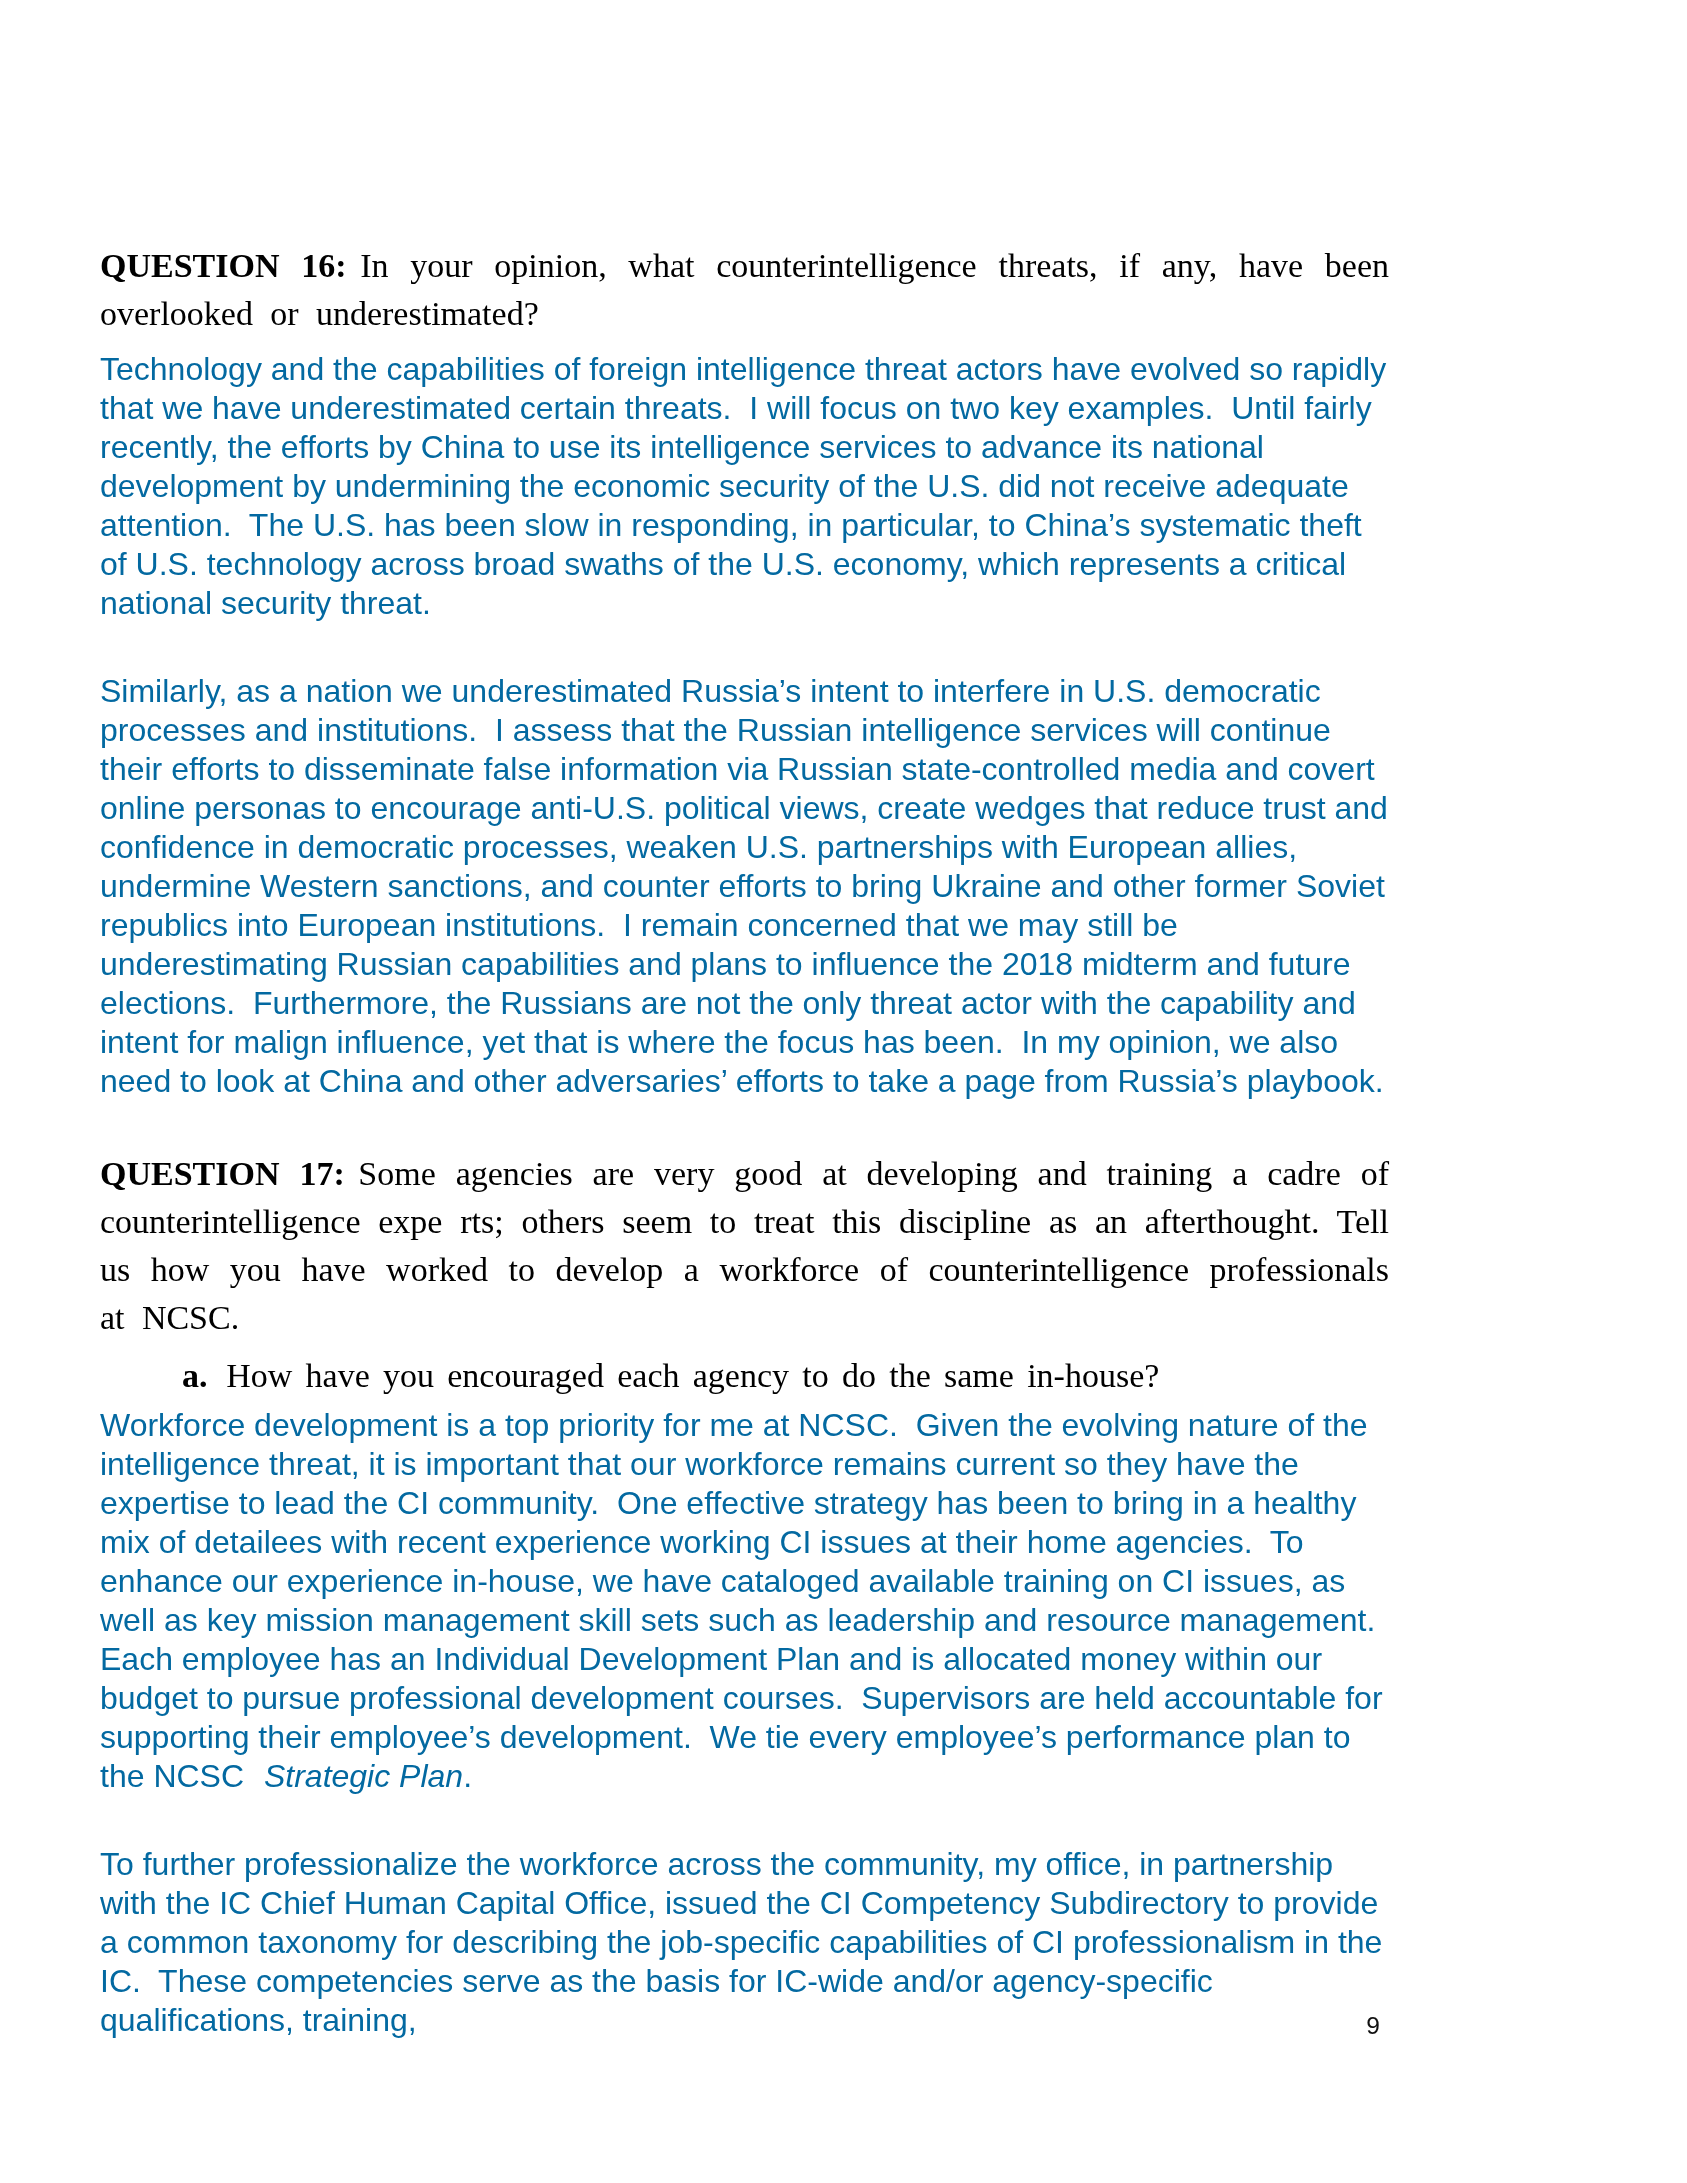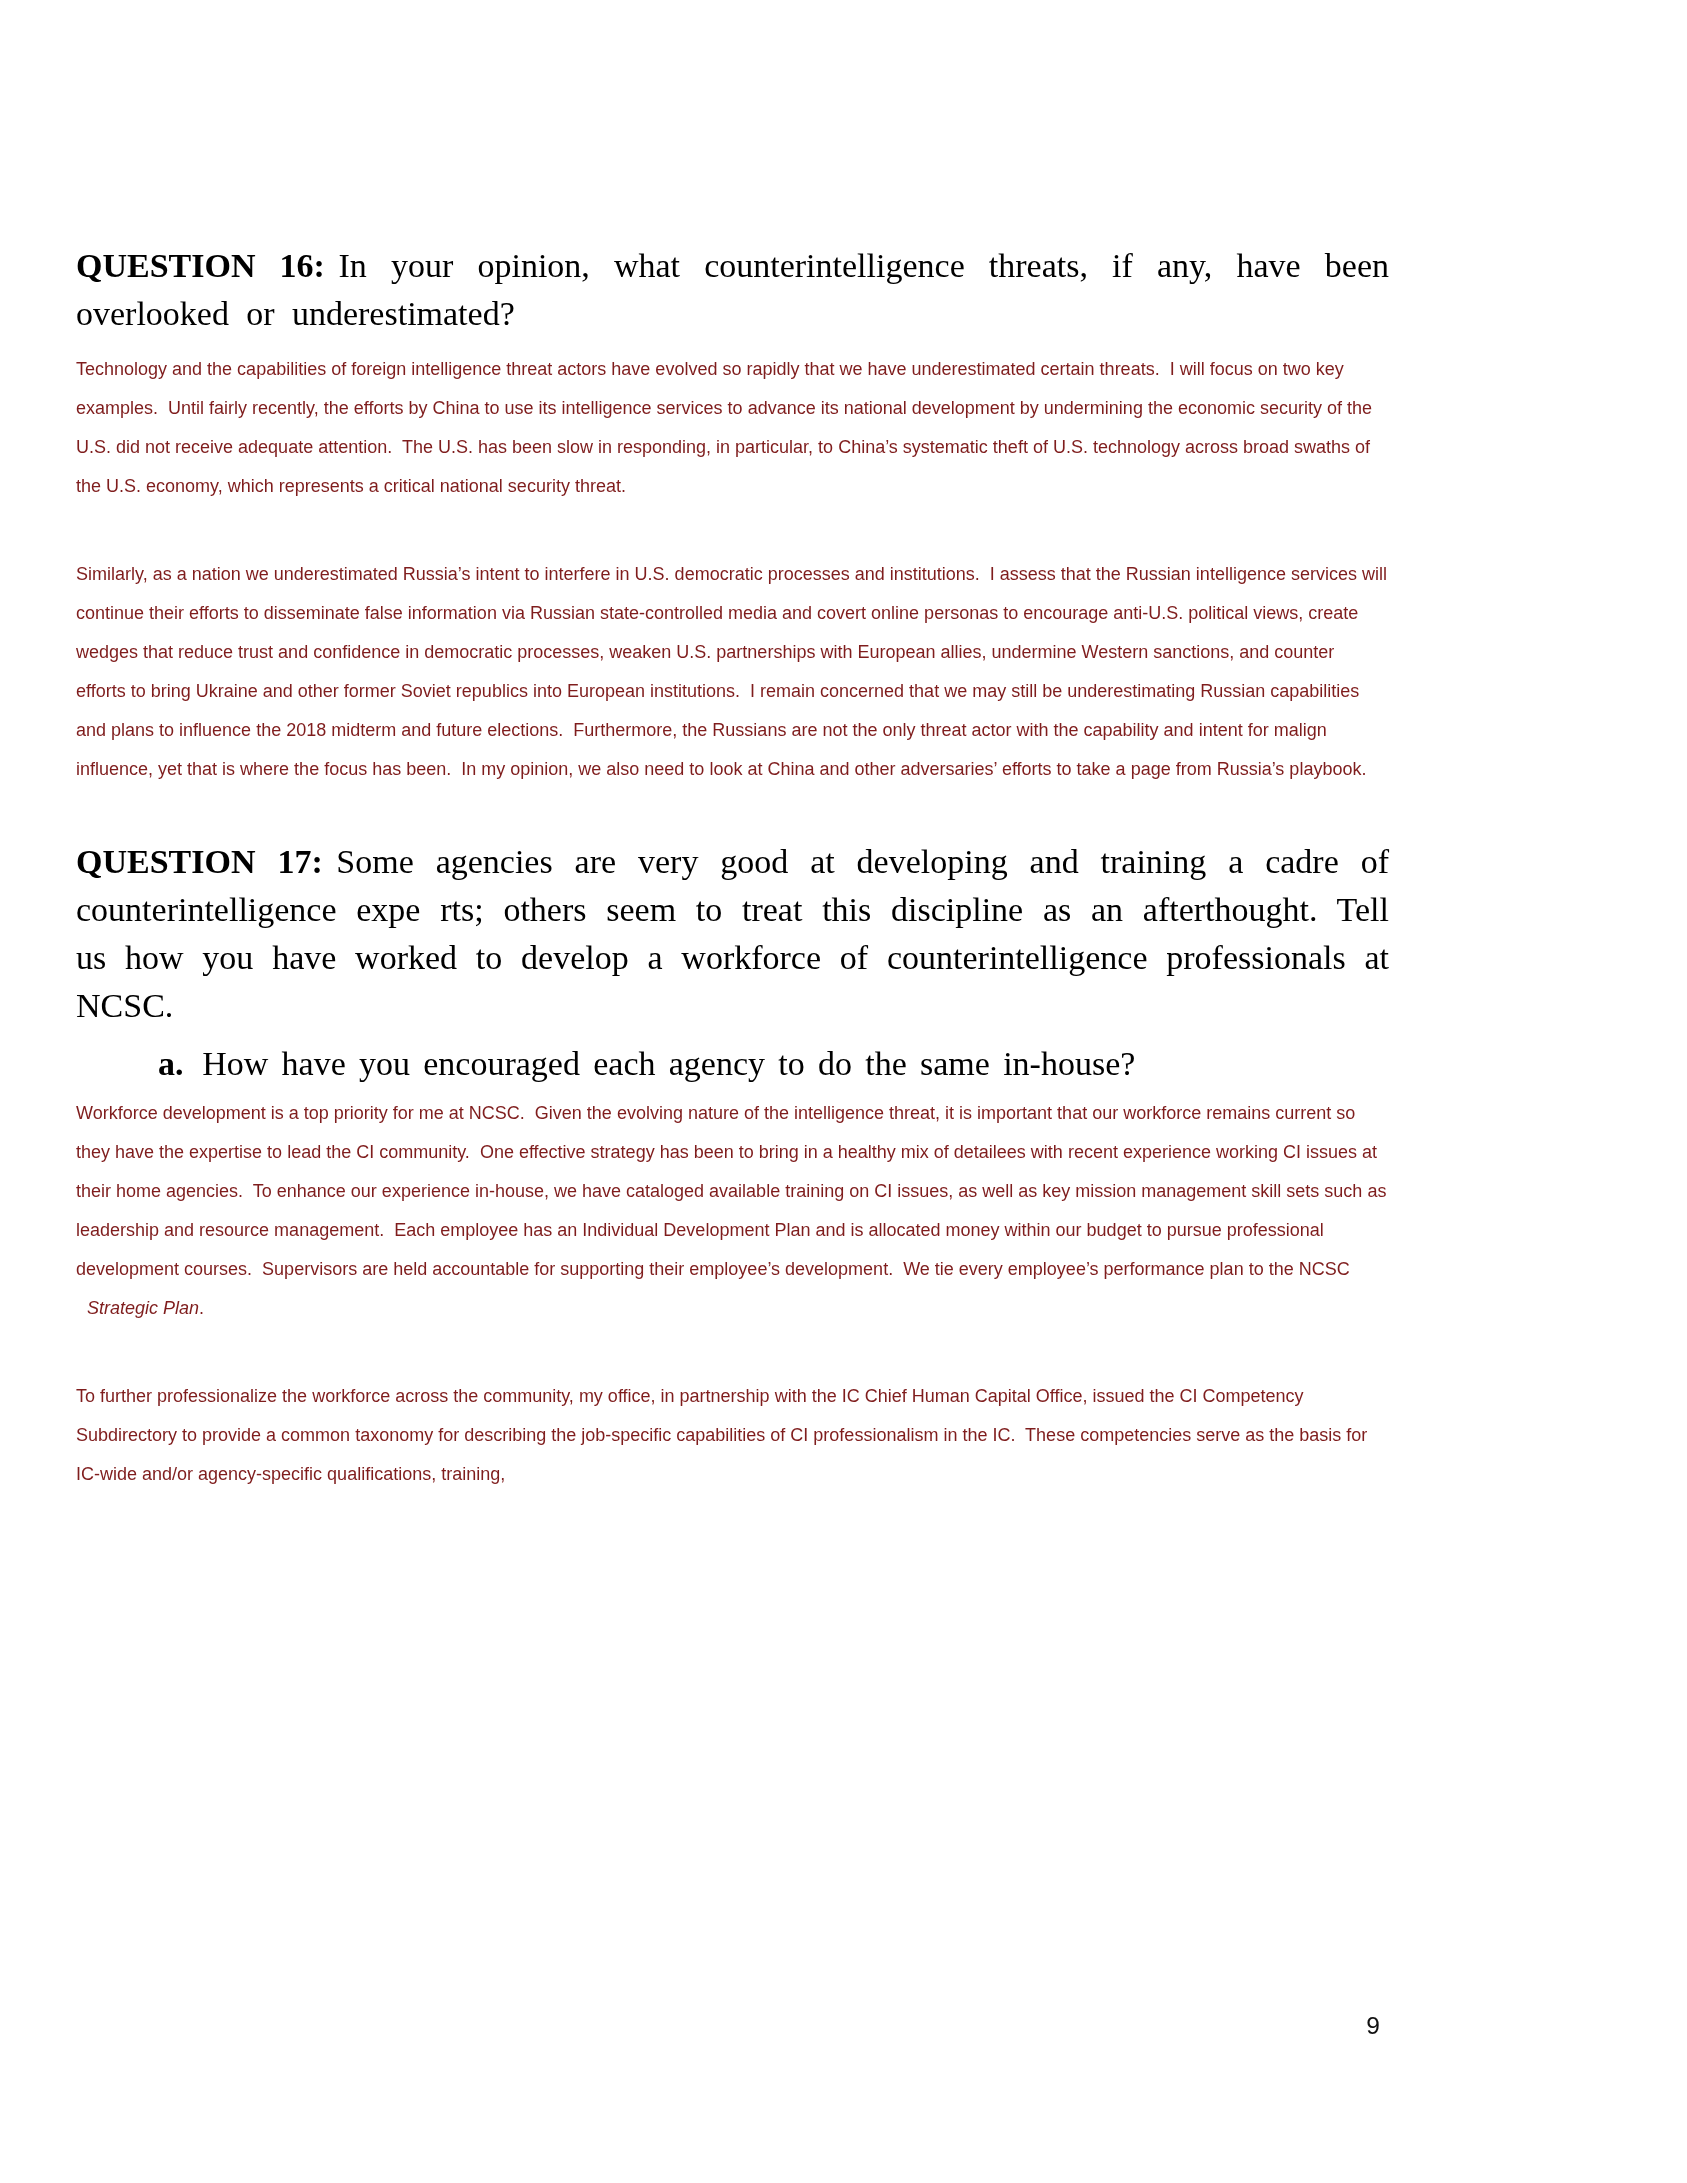--- a/index.html
+++ b/index.html
@@ -6,42 +6,42 @@
     margin: 0;
     padding: 0;
     background: #ffffff;
   }
   .page {
     position: relative;
     width: 1576px;
     height: 2183px;
     background: #ffffff;
     box-sizing: border-box;
-    padding: 242px 187px 0 76px;
+    padding: 242px 187px 0 100px;
     overflow: hidden;
   }
   .q-heading {
     margin: 0;
     font-family: "Liberation Serif", serif;
     font-size: 34px;
     line-height: 48px;
     color: #000000;
     text-align: justify;
     word-spacing: 0.26em;
   }
   .q-label {
     font-weight: bold;
     margin-right: 0.40em;
   }
   .answer {
     margin: 0 0 49px 0;
     font-family: "Liberation Sans", sans-serif;
-    font-size: 18px;
+    font-size: 32px;
     line-height: 39px;
-    color: #7f1d1d;
+    color: #0369a1;
     white-space: pre-wrap;
     text-align: left;
   }
   #q16-heading { margin-bottom: 12px; }
   #q17-heading { margin-top: 33px; }
   .sub-item {
     margin: 13.2px 0 9.3px 0;
     padding-left: 82px;
     font-family: "Liberation Serif", serif;
     font-size: 34px;

